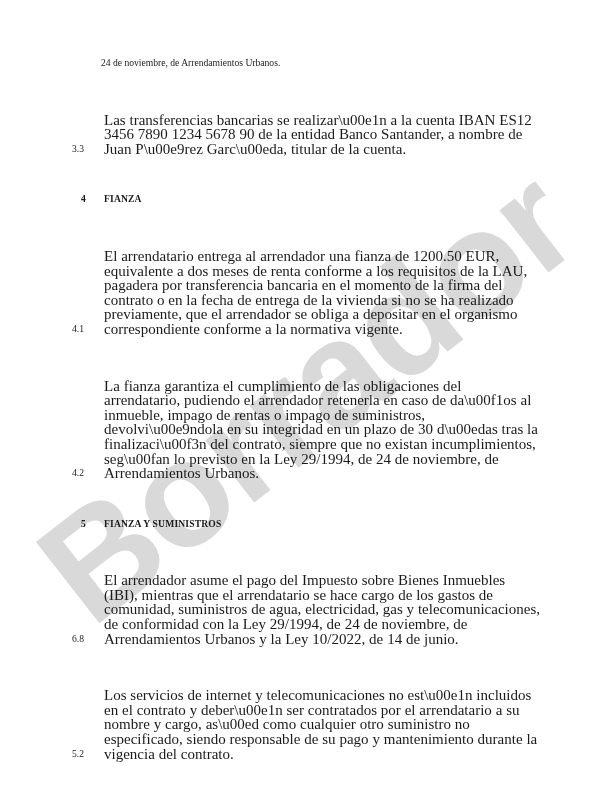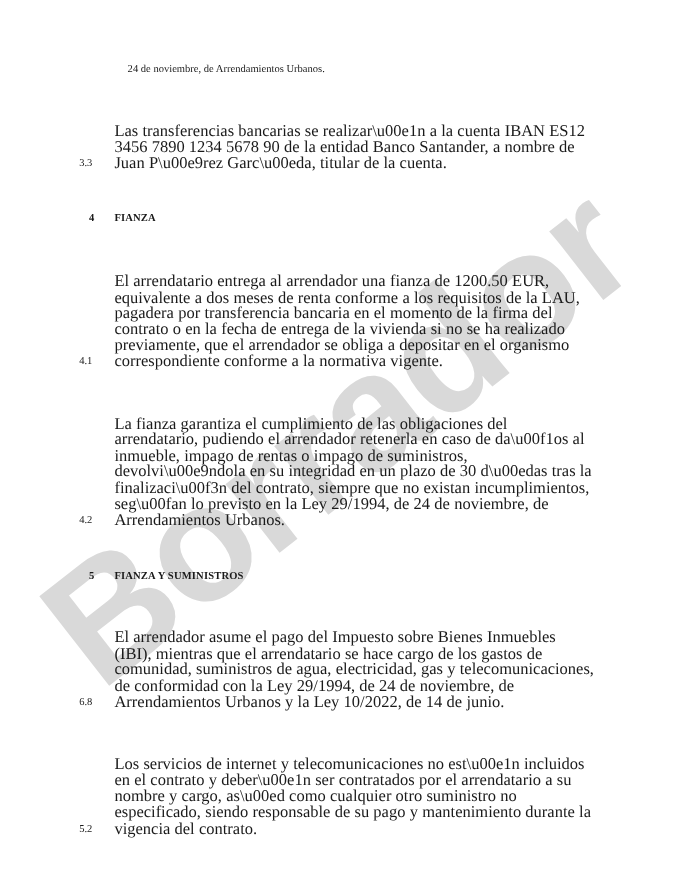--- a/index.html
+++ b/index.html
@@ -75,21 +75,21 @@
     flex: 1 1 auto;
     font-size: 15px;
     line-height: 14.6px;
     text-align: left;
     word-spacing: 0.1px;
     margin-top: 32px;
   }
 
   
   .cont {
-    margin-left: 44px;
+    margin-left: 29px;
     font-size: 9.6px;
     line-height: 14.6px;
   }
 
   
   .heading {
     display: flex;
     align-items: flex-start;
     font-weight: 700;
     font-size: 9.6px;

